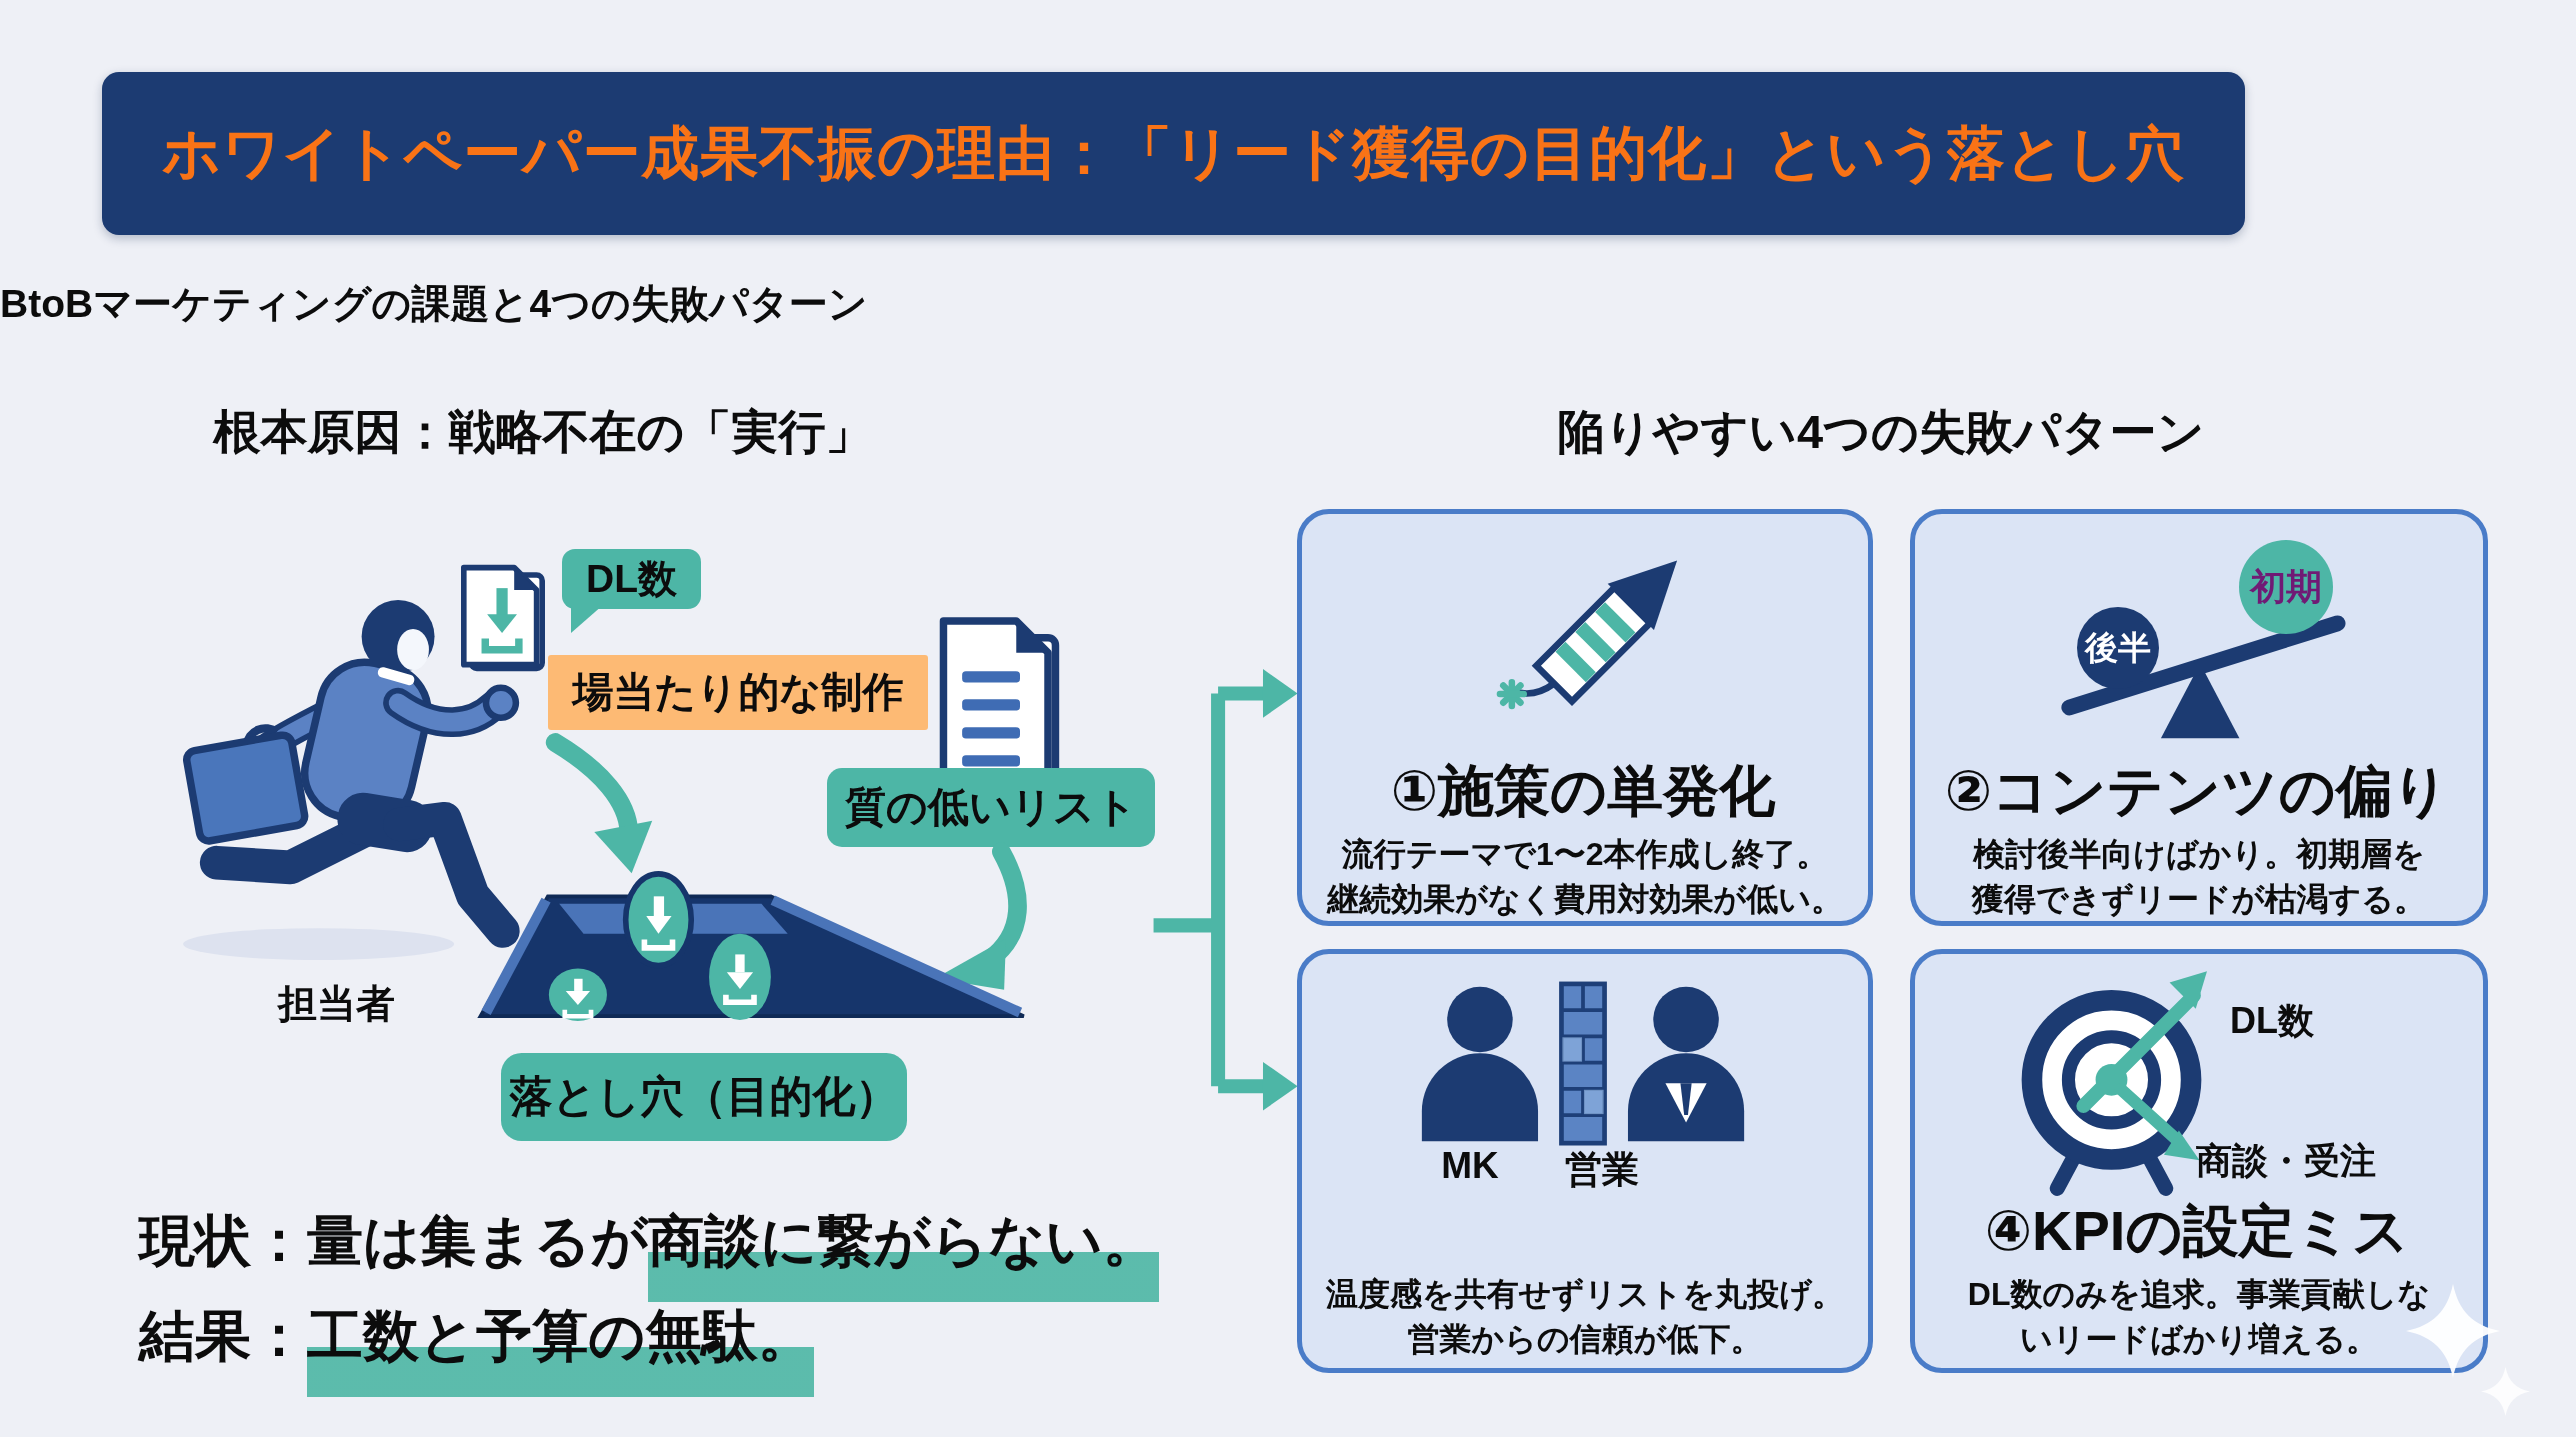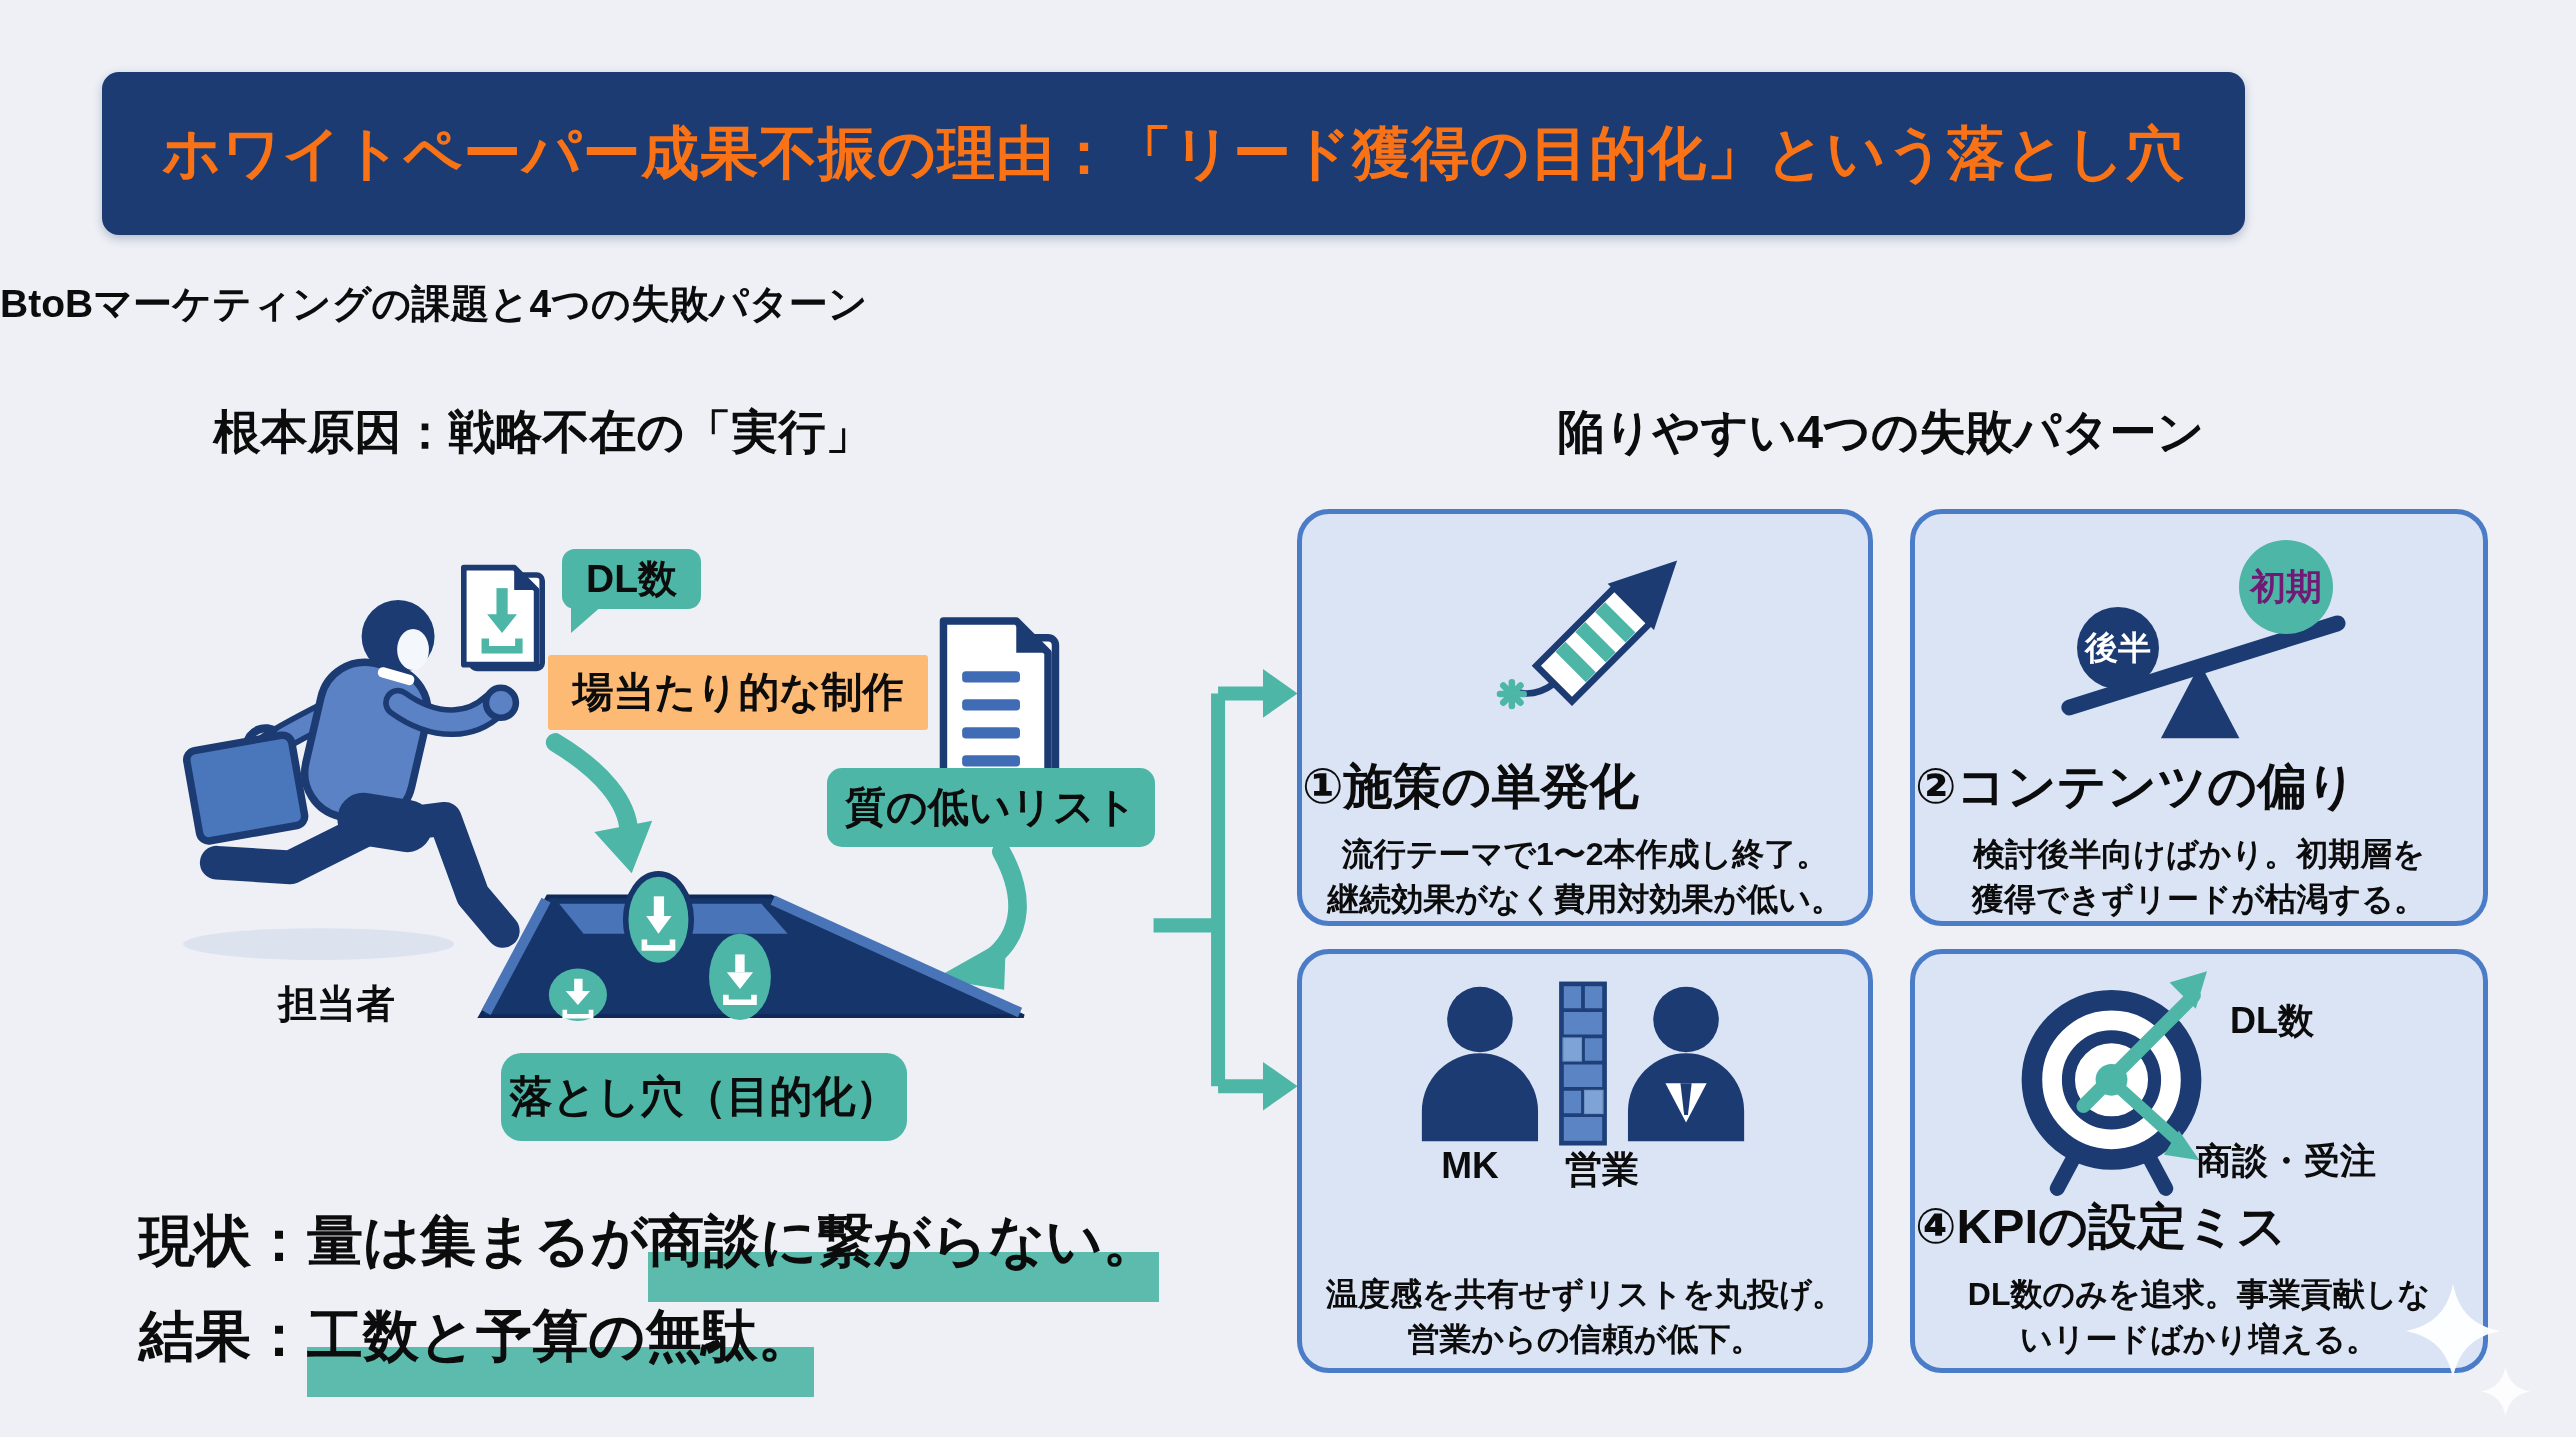--- a/index.html
+++ b/index.html
@@ -49,21 +49,21 @@
 
   
   .card{
     background:#dbe4f5;border:5.6px solid #4a7cc8;border-radius:32px;
     box-sizing:border-box;
   }
   .card1{left:1297px;top:509px;width:576px;height:417px;}
   .card2{left:1910px;top:509px;width:578px;height:417px;}
   .card3{left:1297px;top:949px;width:576px;height:424px;}
   .card4{left:1910px;top:949px;width:578px;height:424px;}
-  .card-title{position:absolute;left:0;right:4px;top:240px;text-align:left;font-size:49px;}
+  .card-title{position:absolute;left:0;right:4px;top:240px;text-align:center;font-size:56px;}
   .card-body{
     position:absolute;left:19px;right:19px;top:318px;text-align:center;
     font-size:32px;line-height:1.42;white-space:pre-line;
   }
   .circ{position:absolute;border-radius:50%;display:flex;align-items:center;justify-content:center;}
   .seesaw-late{left:162px;top:93px;width:82px;height:82px;background:#1c3b72;color:#fff;font-size:33px;}
   .seesaw-early{left:324px;top:26px;width:94px;height:94px;background:#4db6a6;color:#701a75;font-size:36px;}
   .mk-label{left:112px;top:191px;width:112px;text-align:center;font-size:37px;}
   .sales-label{left:239px;top:191px;width:122px;text-align:center;font-size:37px;}
   .dlnum-label{left:315px;top:43px;font-size:36px;white-space:nowrap;}

